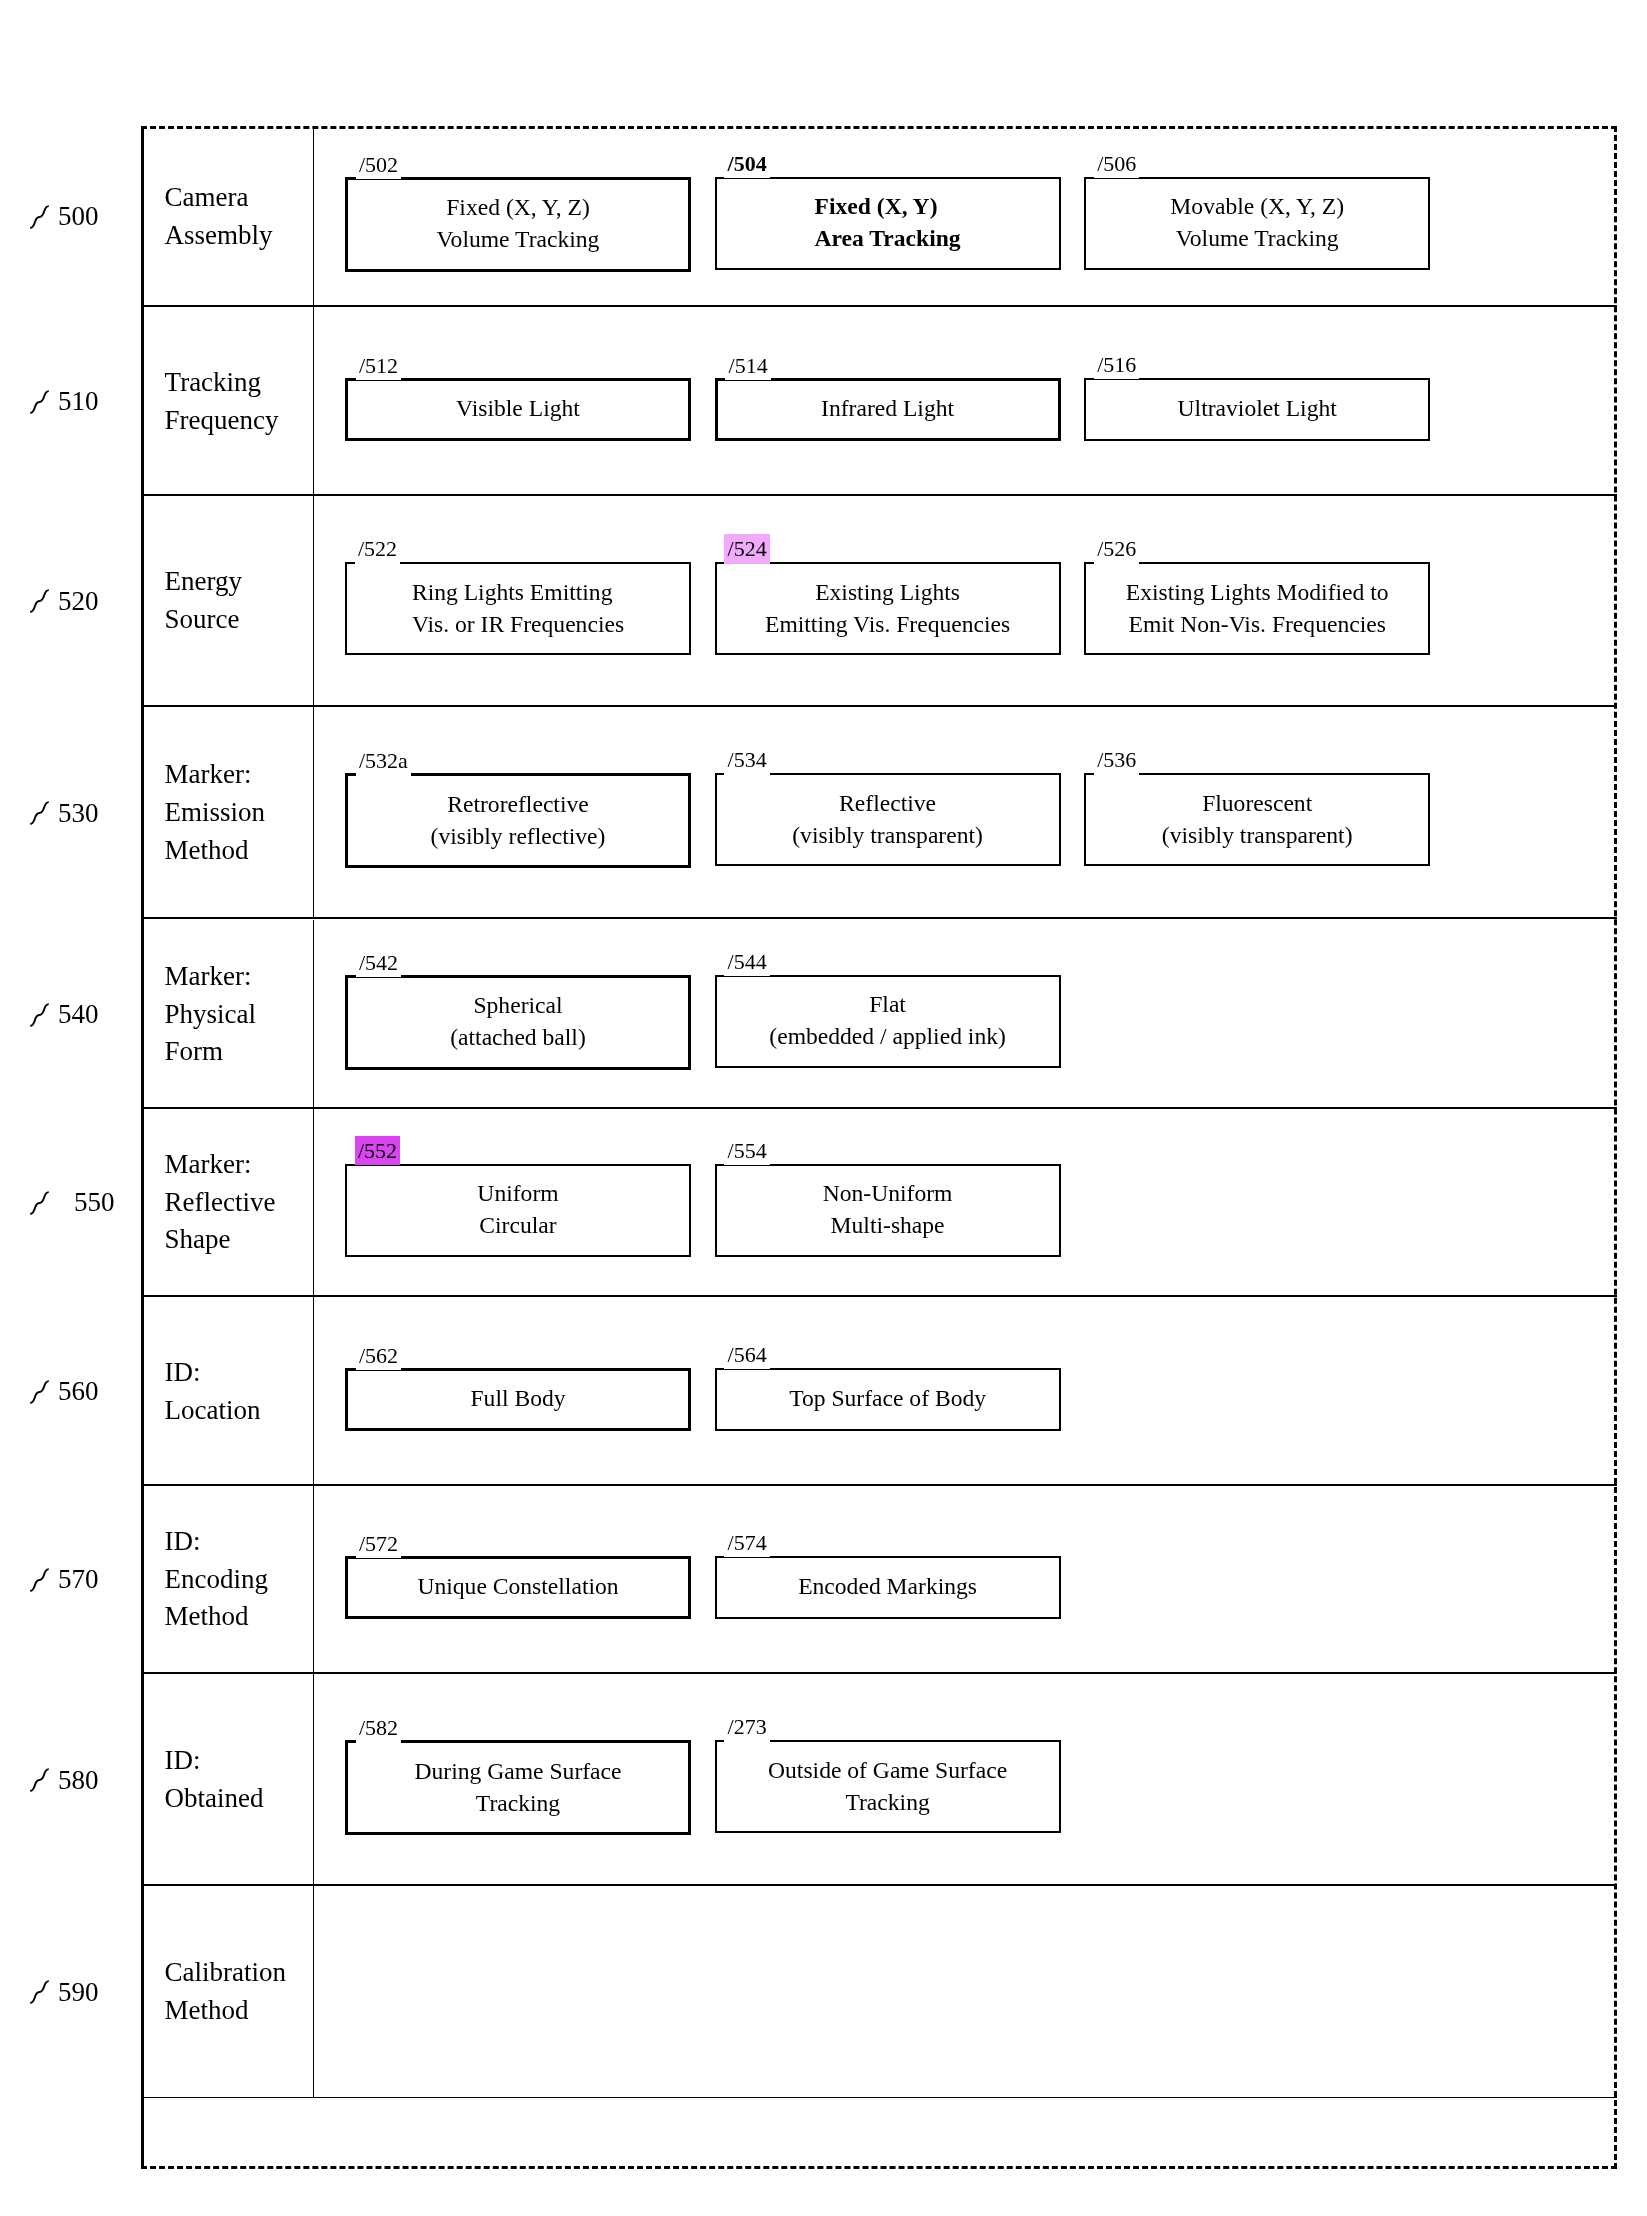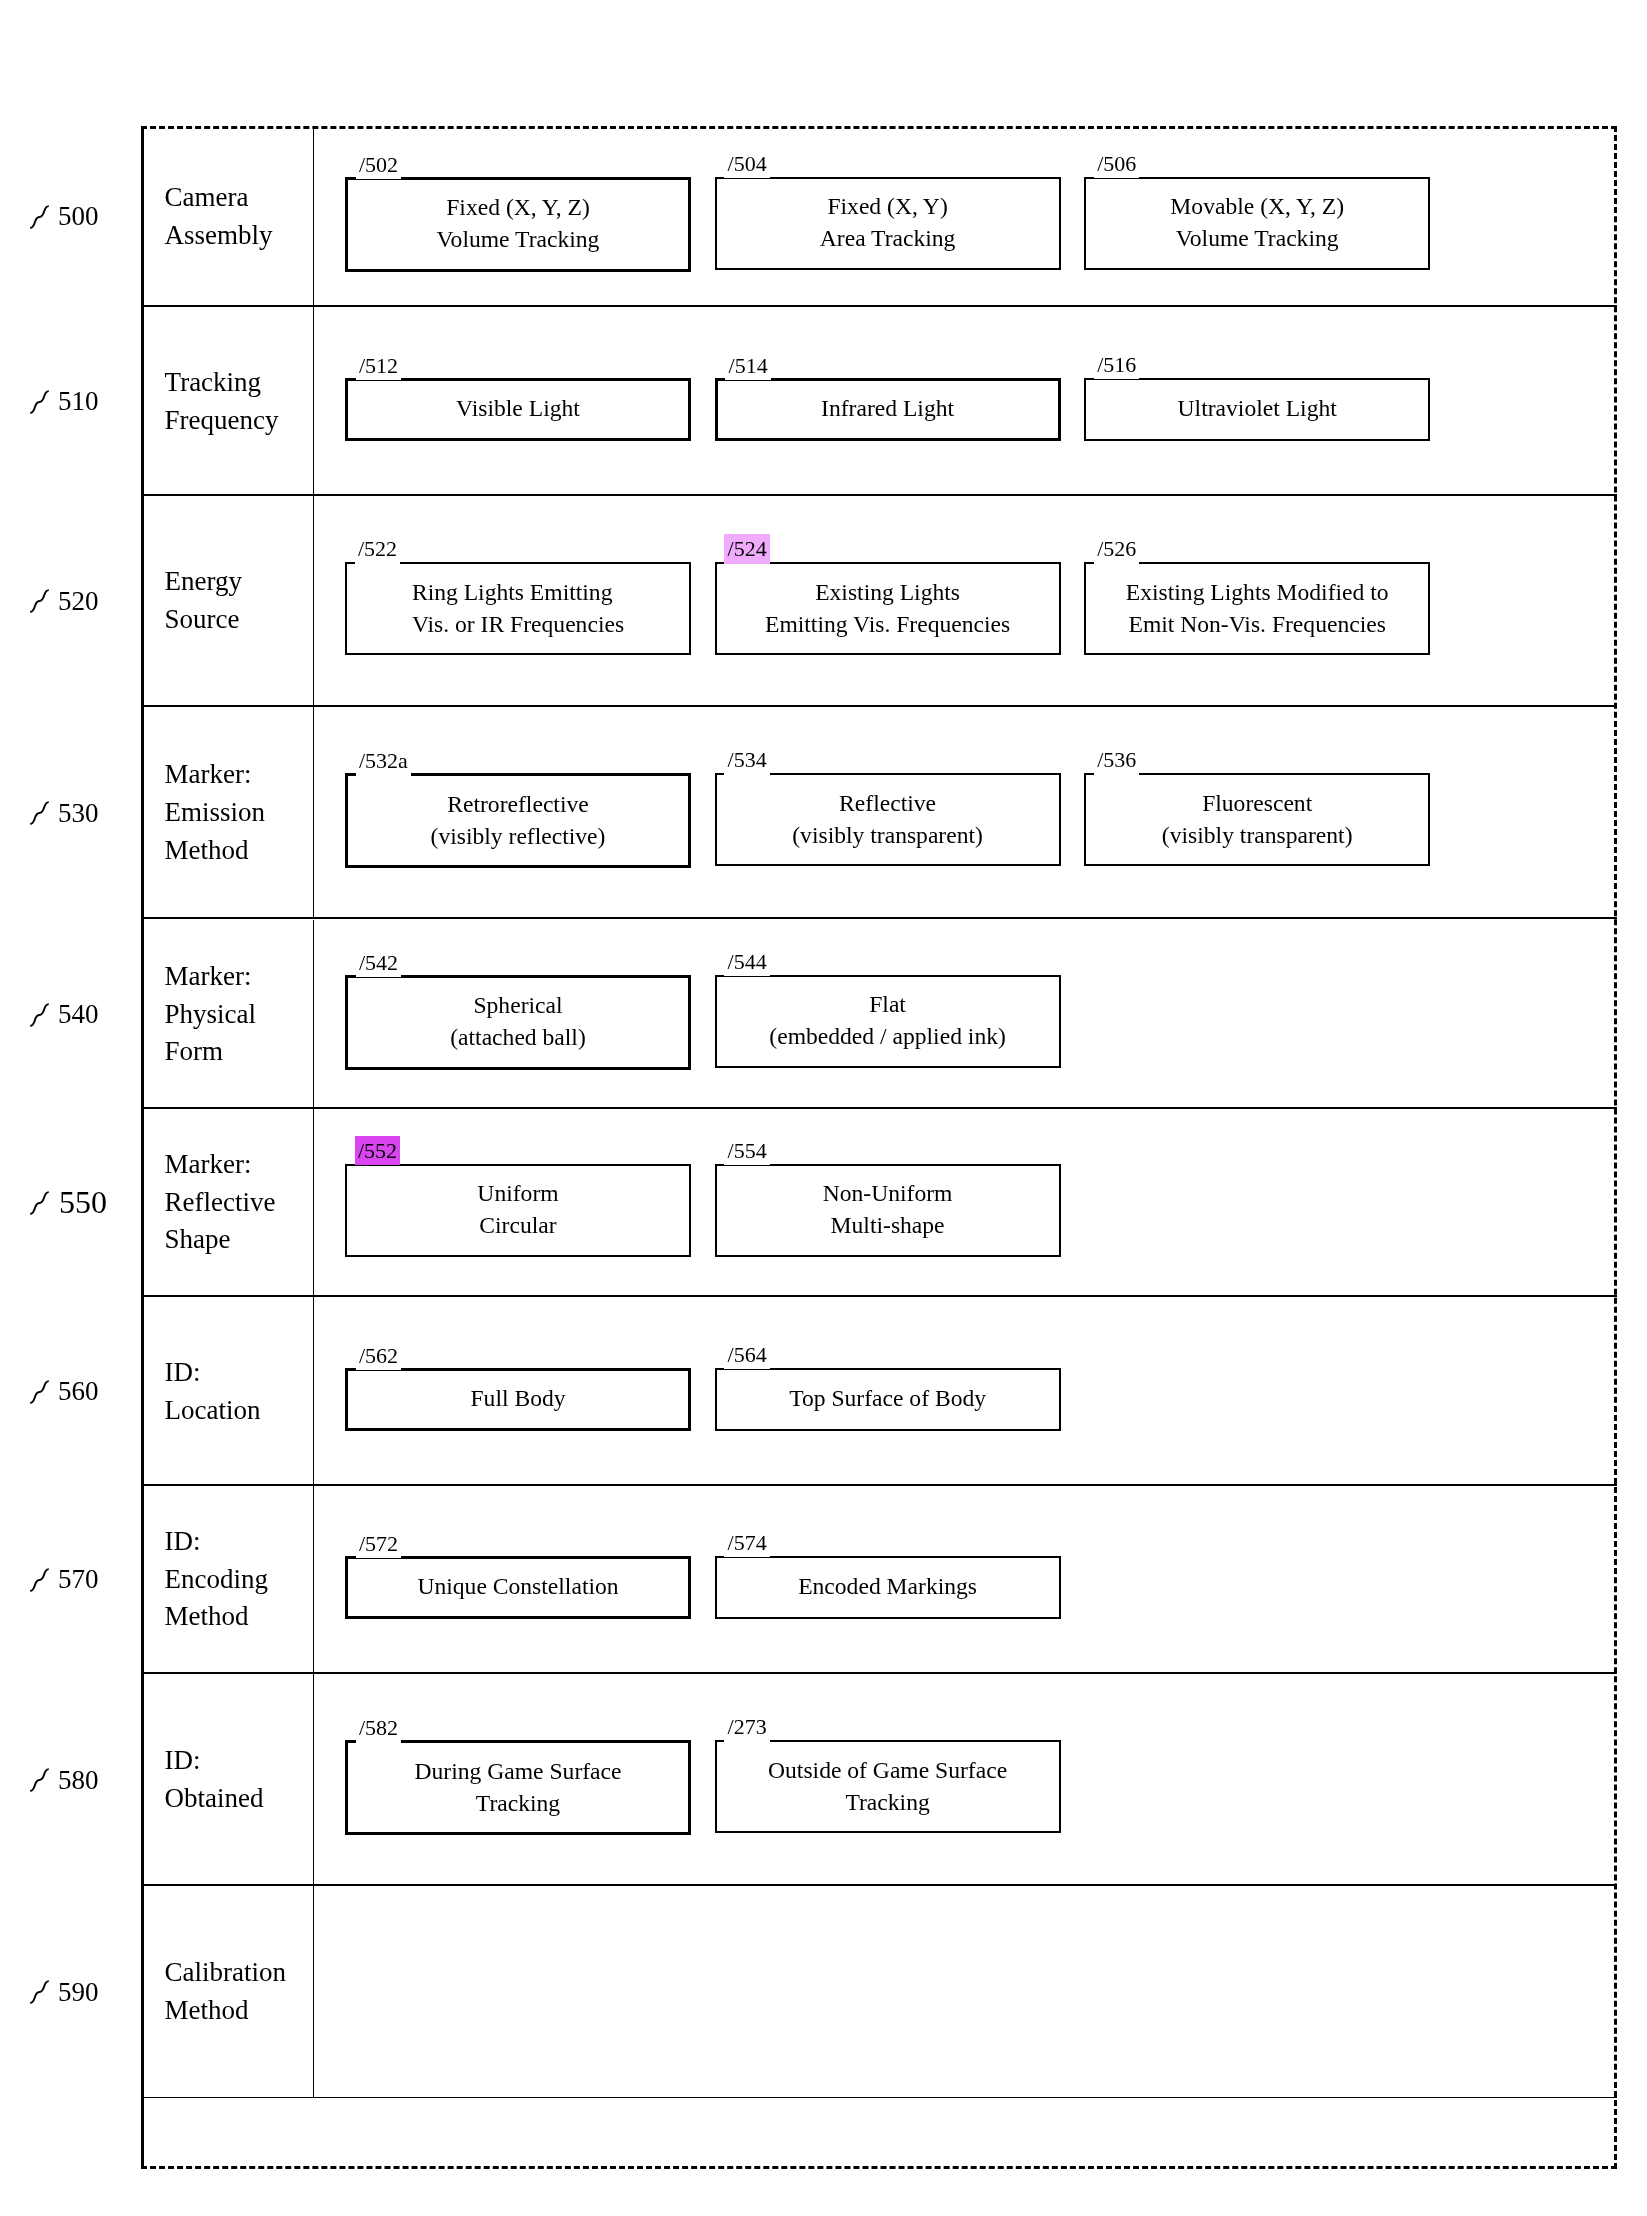--- a/index.html
+++ b/index.html
@@ -98,21 +98,21 @@
         </svg>
         <span>500</span>
       </div>
       <div style="position: absolute; bottom: 0px; left: 0px; right: 0px; height: 1.6px; background: rgb(0, 0, 0);"></div>
       <div class="row-label" style="width: 173px; min-width: 173px; padding: 15.7px 7.9px 15.7px 23.6px; font-size: 27px; line-height: 1.4; border-right: 1.6px solid rgb(0, 0, 0); height: 100%; display: flex; align-items: center;">Camera<br>Assembly</div>
       <div style="display: flex; flex: 1 1 0%; padding: 31px 23.6px 15.7px 31px; align-items: flex-start; gap: 23.6px; flex-wrap: wrap; height: 100%; align-content: center;">
         <div style="border: 3.9px solid rgb(0, 0, 0); padding: 12.6px 15.7px; min-width: 204px; min-height: 63px; display: flex; align-items: center; justify-content: center; text-align: center; font-size: 23.6px; line-height: 1.35; position: relative; flex: 1 1 0%; max-width: 346px;">
           <div style="position: absolute; top: -30px; left: 7.9px; font-size: 22px; background: rgb(255, 255, 255); padding: 0px 3.1px;">/502</div>
           <span>Fixed (X, Y, Z)<br>Volume Tracking</span>
         </div>
-        <div style="border: 2.4px solid rgb(0, 0, 0); padding: 12.6px 15.7px; min-width: 204px; min-height: 63px; display: flex; align-items: center; justify-content: center; text-align: center; font-size: 23.6px; line-height: 1.35; position: relative; flex: 1 1 0%; max-width: 346px;">
+        <div style="border: 2.4px solid rgb(0, 0, 0); padding: 12.6px 15.7px; min-width: 204px; min-height: 63px; display: flex; align-items: center; justify-content: center; text-align: left; font-size: 23.6px; line-height: 1.35; position: relative; flex: 1 1 0%; max-width: 346px; font-weight: bold;">
           <div style="position: absolute; top: -30px; left: 7.9px; font-size: 22px; background: rgb(255, 255, 255); padding: 0px 3.1px;">/504</div>
           <span>Fixed (X, Y)<br>Area Tracking</span>
         </div>
         <div style="border: 2.4px solid rgb(0, 0, 0); padding: 12.6px 15.7px; min-width: 204px; min-height: 63px; display: flex; align-items: center; justify-content: center; text-align: center; font-size: 23.6px; line-height: 1.35; position: relative; flex: 1 1 0%; max-width: 346px;">
           <div style="position: absolute; top: -30px; left: 7.9px; font-size: 22px; background: rgb(255, 255, 255); padding: 0px 3.1px;">/506</div>
           <span>Movable (X, Y, Z)<br>Volume Tracking</span>
         </div>
       </div>
     </div>
     <div class="row-section" style="top: 181px; height: 189px;">
@@ -201,21 +201,21 @@
           <div style="position: absolute; top: -30px; left: 7.9px; font-size: 22px; background: rgb(255, 255, 255); padding: 0px 3.1px;">/542</div>
           <span>Spherical<br>(attached ball)</span>
         </div>
         <div style="border: 2.4px solid rgb(0, 0, 0); padding: 12.6px 15.7px; min-width: 204px; min-height: 63px; display: flex; align-items: center; justify-content: center; text-align: center; font-size: 23.6px; line-height: 1.35; position: relative; flex: 1 1 0%; max-width: 346px;">
           <div style="position: absolute; top: -30px; left: 7.9px; font-size: 22px; background: rgb(255, 255, 255); padding: 0px 3.1px;">/544</div>
           <span>Flat<br>(embedded / applied ink)</span>
         </div>
       </div>
     </div>
     <div class="row-section" style="top: 982px; height: 189px;">
-      <div style="position: absolute; left: -114px; font-size: 32px; display: flex; align-items: center; gap: 4px;">
+      <div style="position: absolute; left: -114px; font-size: 27px; display: flex; align-items: center; gap: 19px;">
         <svg width="28" height="28" viewBox="0 0 36 36" style="display:inline-block;vertical-align:middle;">
           <path d="M 28 4 C 20 4, 24 18, 16 18 C 8 18, 12 32, 4 32" stroke="#000" stroke-width="2.5" fill="none"></path>
         </svg>
         <span>550</span>
       </div>
       <div style="position: absolute; bottom: 0px; left: 0px; right: 0px; height: 1.6px; background: rgb(0, 0, 0);"></div>
       <div class="row-label" style="width: 173px; min-width: 173px; padding: 15.7px 7.9px 15.7px 23.6px; font-size: 27px; line-height: 1.4; border-right: 1.6px solid rgb(0, 0, 0); height: 100%; display: flex; align-items: center;">Marker:<br>Reflective<br>Shape</div>
       <div style="display: flex; flex: 1 1 0%; padding: 31px 23.6px 15.7px 31px; align-items: flex-start; gap: 23.6px; flex-wrap: wrap; height: 100%; align-content: center;">
         <div style="border: 2.4px solid rgb(0, 0, 0); padding: 12.6px 15.7px; min-width: 204px; min-height: 63px; display: flex; align-items: center; justify-content: center; text-align: center; font-size: 23.6px; line-height: 1.35; position: relative; flex: 1 1 0%; max-width: 346px;">
           <div style="position: absolute; top: -30px; left: 7.9px; font-size: 22px; background: #d946ef; padding: 0px 3.1px;">/552</div>

